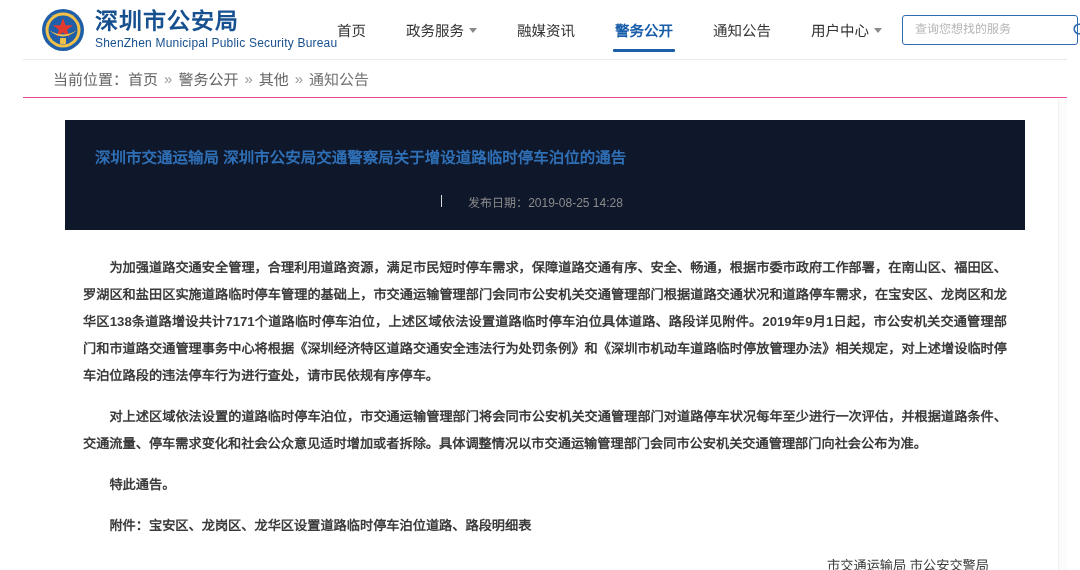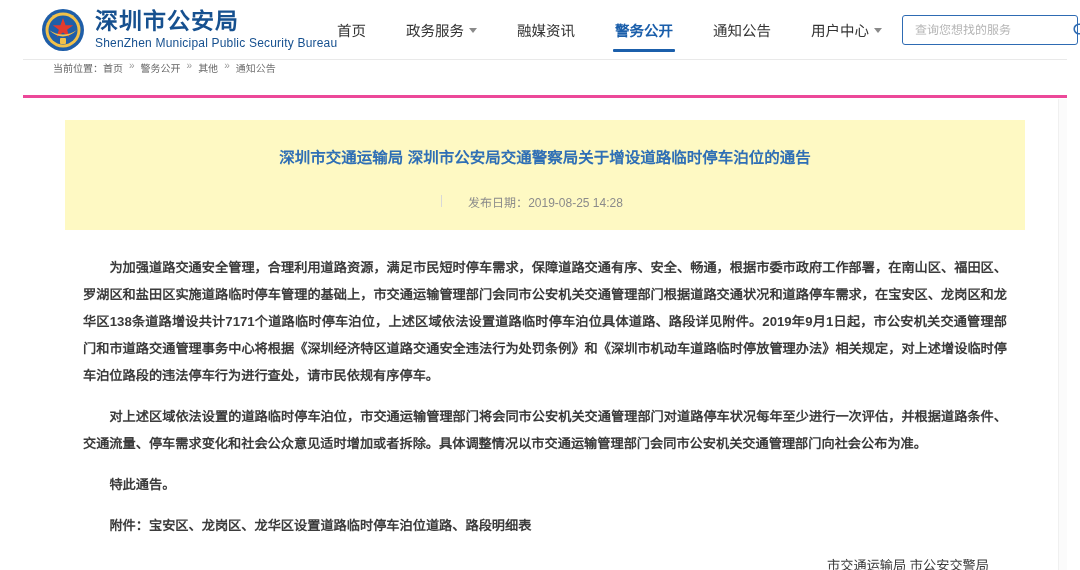--- a/index.html
+++ b/index.html
@@ -109,47 +109,48 @@
     align-items: center;
     padding: 0 8px 0 10px;
     background: #fff;
   }
   .search-input {
     border: none;
     outline: none;
     flex: 1;
     font-size: 12px;
     color: #3b82f6;
-    font-family: Liberation Sans, sans-serif;
+    font-family: Liberation Serif, serif;
     background: transparent;
   }
   .search-input::placeholder { color: #b5b5b5; }
   .search-icon { width: 16px; height: 16px; flex: 0 0 16px; }
 
   
   .breadcrumb {
     height: 38px;
     display: flex;
+    align-items: center;
     padding: 0 0 0 30px;
-    font-size: 10px;
+    font-size: 15px;
     color: #666;
-    border-bottom: 3px solid #ec4899;
+    border-bottom: 1px solid #ec4899;
   }
   .breadcrumb .sep { margin: 0 6px; color: #999; }
   .breadcrumb a { color: #666; text-decoration: none; }
   .breadcrumb .cur { color: #737373; }
 
   
   .article-wrap {
     padding: 22px 42px 0 42px;
   }
   .title-block {
-    background: #fef9c3;
+    background: #0f172a;
     padding: 26px 30px 20px 30px;
-    text-align: center;
+    text-align: left;
   }
   .doc-title {
     font-size: 15.5px;
     font-weight: bold;
     color: #2f6fb5;
     line-height: 1.6;
     margin: 0 0 22px 0;
   }
   .meta-row {
     display: flex;

